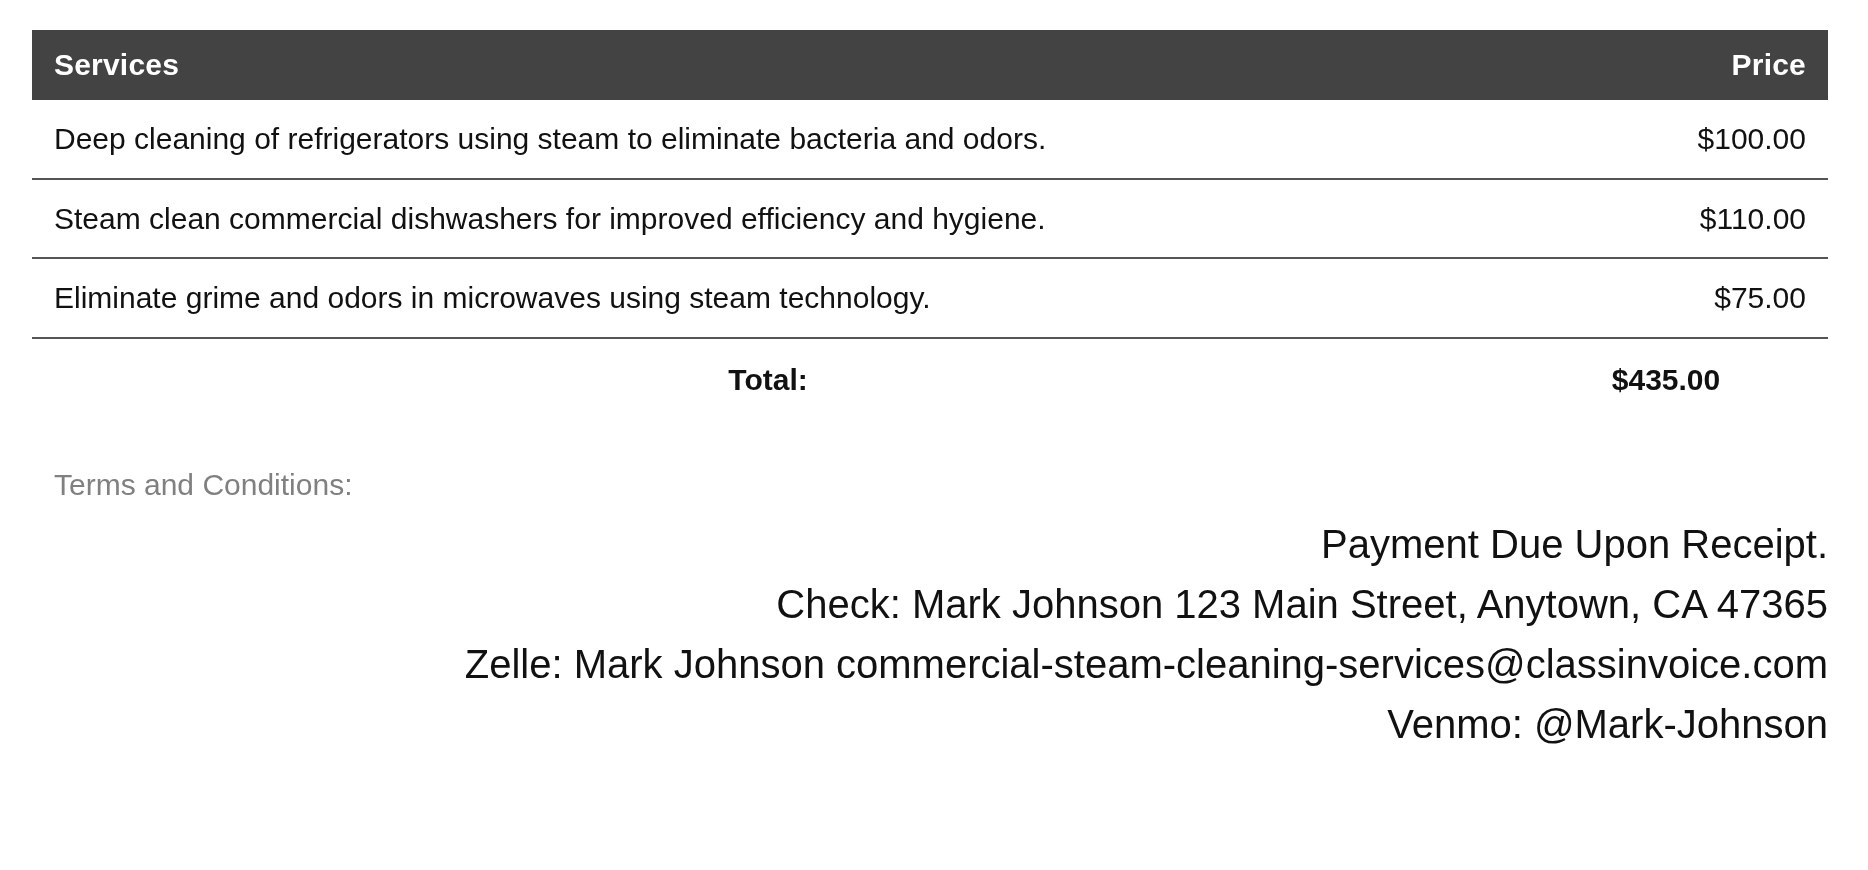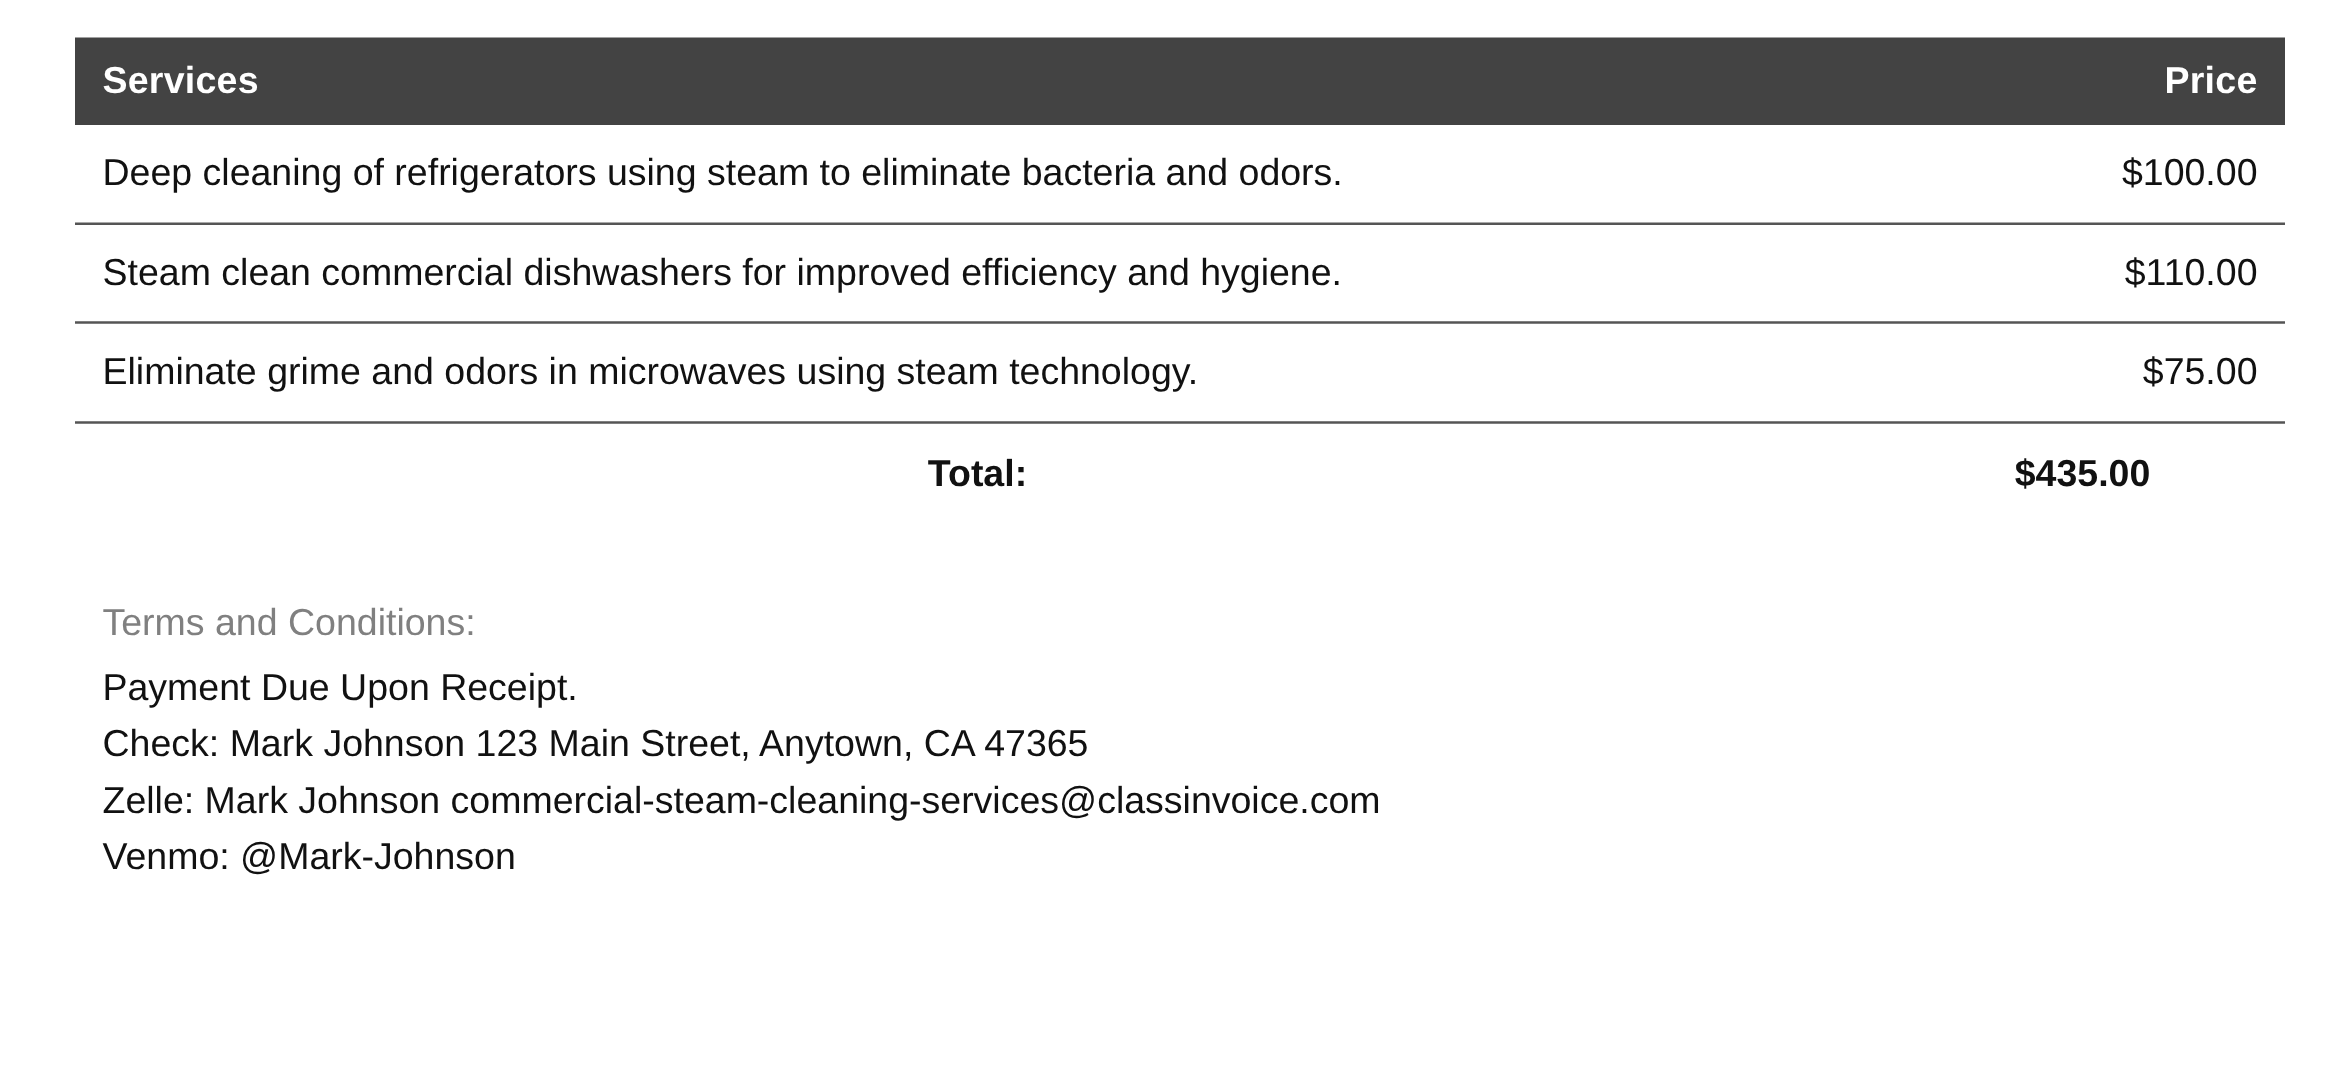--- a/index.html
+++ b/index.html
@@ -11,21 +11,21 @@
     width: 1868px;
     height: 870px;
     font-family: "Liberation Sans", sans-serif;
     color: #1a1a1a;
     overflow: hidden;
   }
   .page {
     width: 1868px;
     height: 626px;
     box-sizing: border-box;
-    padding: 30px 40px 0 60px;
+    padding: 30px 40px 0 32px;
   }
   .invoice-table {
     width: 100%;
     border-collapse: collapse;
     table-layout: fixed;
   }
   .invoice-table thead th {
     background: #434343;
     color: #ffffff;
     font-size: 30px;
@@ -52,32 +52,33 @@
   .invoice-table tbody tr.total-row td {
     border-bottom: none;
     font-weight: bold;
     padding-top: 22px;
     text-align: center;
   }
   .invoice-table tbody tr.total-row td.label-col {
     text-align: center;
   }
   .terms {
-    margin-top: 64px;
+    margin-top: 50px;
     padding-left: 22px;
   }
   .terms-title {
     font-size: 30px;
     color: #808080;
     margin-bottom: 12px;
   }
   .terms-line {
-    font-size: 30px;
+    font-size: 40px;
     color: #111111;
     line-height: 1.5;
+    text-align: right;
   }
 </style>
 </head>
 <body>
 
 <div class="page">
 
   <table class="invoice-table">
     <thead>
       <tr>

